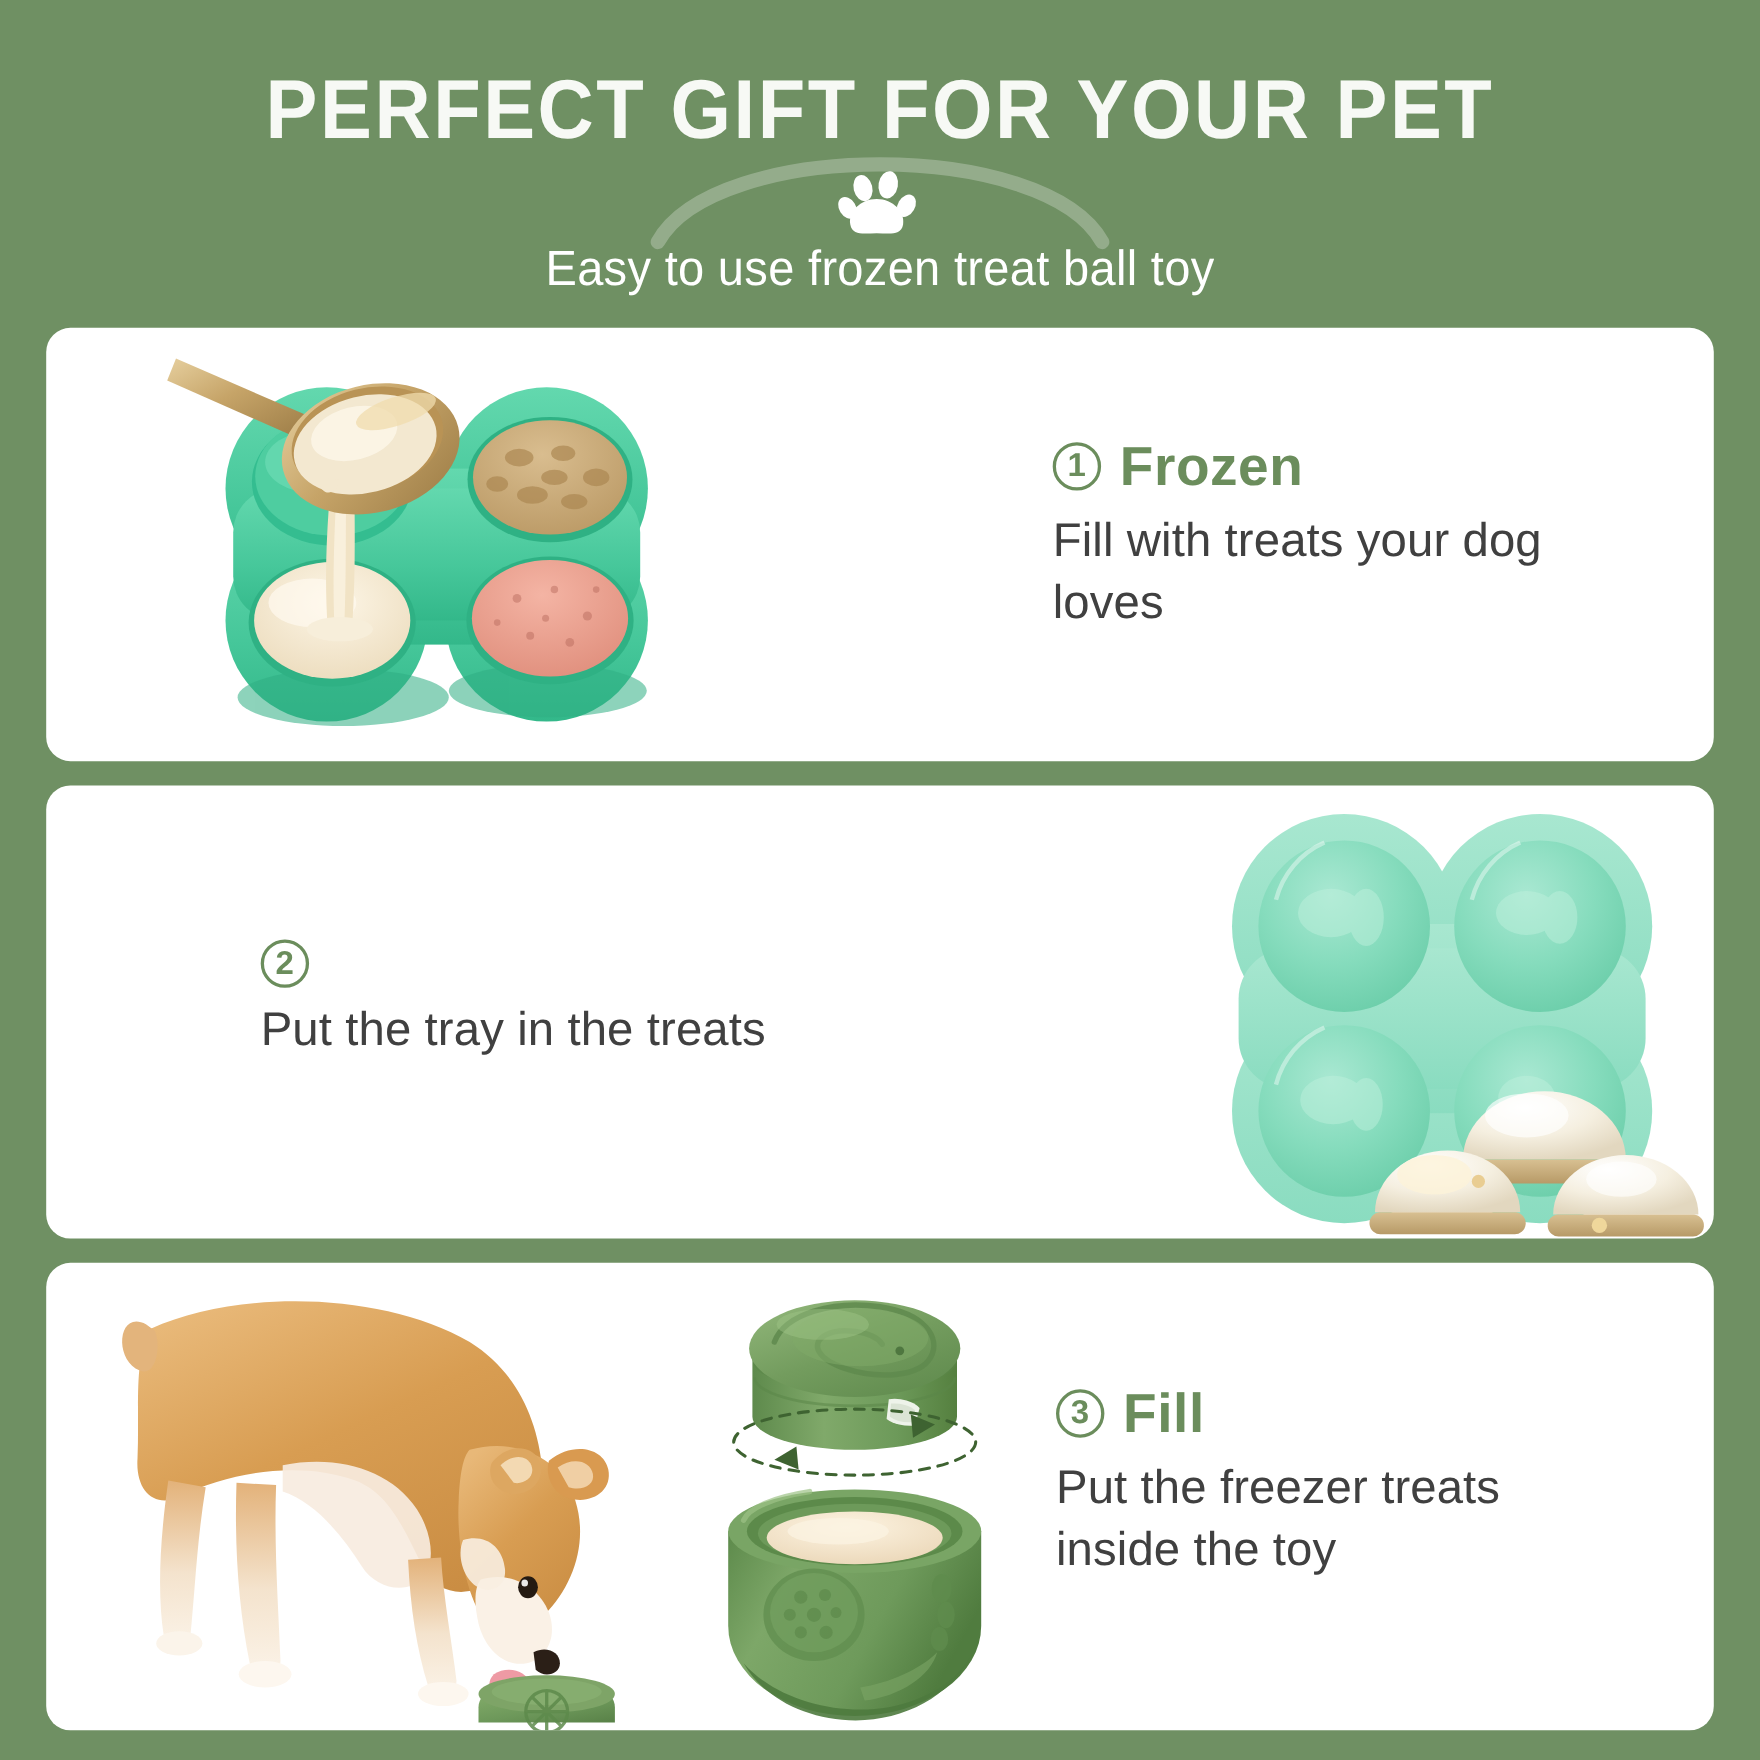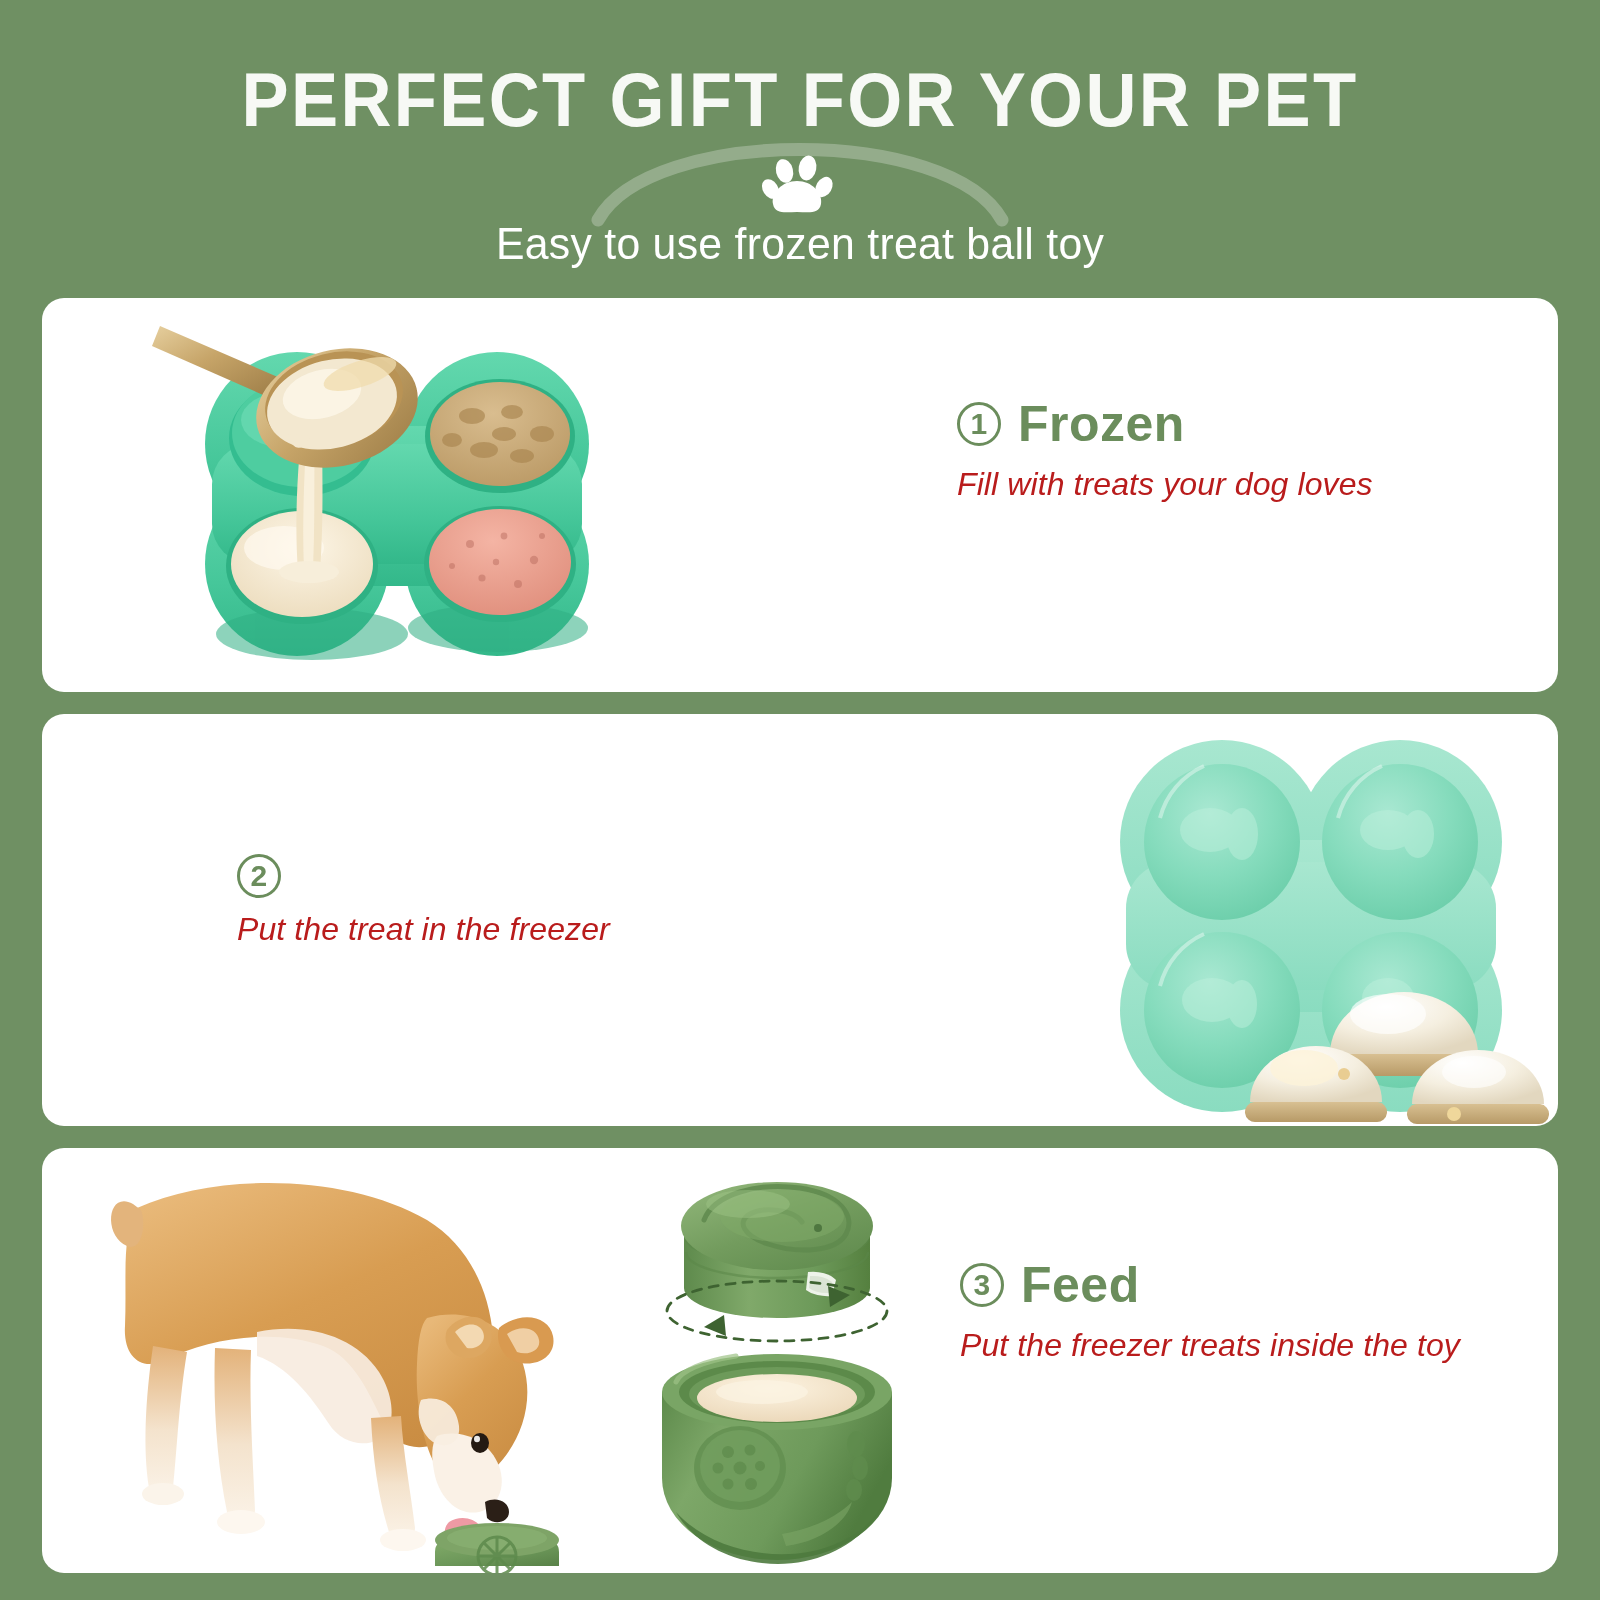--- a/index.html
+++ b/index.html
@@ -105,26 +105,25 @@
     display: flex;
     align-items: center;
     justify-content: center;
     font-size: 30px;
     font-weight: bold;
     line-height: 1;
     padding-bottom: 1px;
   }
   .step-body {
     margin-top: 10px;
-    color: #b91c1c;
-    font-size: 32px;
+    color: #404040;
+    font-size: 43px;
     line-height: 1.32;
     max-width: 500px;
     letter-spacing: 0.1px;
-    font-style: italic;
   }
   #text-2 .step-body { max-width: 900px; white-space: nowrap; }
   #text-2 .step-head { font-size: 52px; }
 
   
   .art { position: absolute; }
 
   
   #art-1 { left: 110px; top: 18px; width: 520px; height: 370px; }
 
@@ -286,21 +285,21 @@
     <div class="step-body">Fill with treats your dog loves</div>
   </div>
 </div>
 
 <div class="card" id="card-2">
 
   <div class="step-text" id="text-2">
     <div class="step-head">
       <span class="step-num">2</span>
     </div>
-    <div class="step-body">Put the treat in the freezer</div>
+    <div class="step-body">Put the tray in the treats</div>
   </div>
 
   <div class="art" id="art-2">
     <svg viewBox="0 0 480 400" width="480" height="400">
       <defs>
         <linearGradient id="tray2G" x1="0" y1="0" x2="0" y2="1">
           <stop offset="0%" stop-color="#a8e7d0"></stop>
           <stop offset="100%" stop-color="#8adcc0"></stop>
         </linearGradient>
         <radialGradient id="wellG" cx="42%" cy="32%" r="72%">
@@ -567,17 +566,17 @@
                  C 102 396, 62 376, 44 344 Z" fill="#4e7a3e" opacity="0.9"></path>
         <path d="M150 366 C 176 362, 204 350, 220 334
                  C 214 356, 186 374, 154 378 Z" fill="#7ba566" opacity="0.6"></path>
       </g>
     </svg>
   </div>
 
   <div class="step-text" id="text-3">
     <div class="step-head">
       <span class="step-num">3</span>
-      <span>Feed</span>
+      <span>Fill</span>
     </div>
     <div class="step-body">Put the freezer treats inside the toy</div>
   </div>
 </div>
 
 </body></html>

